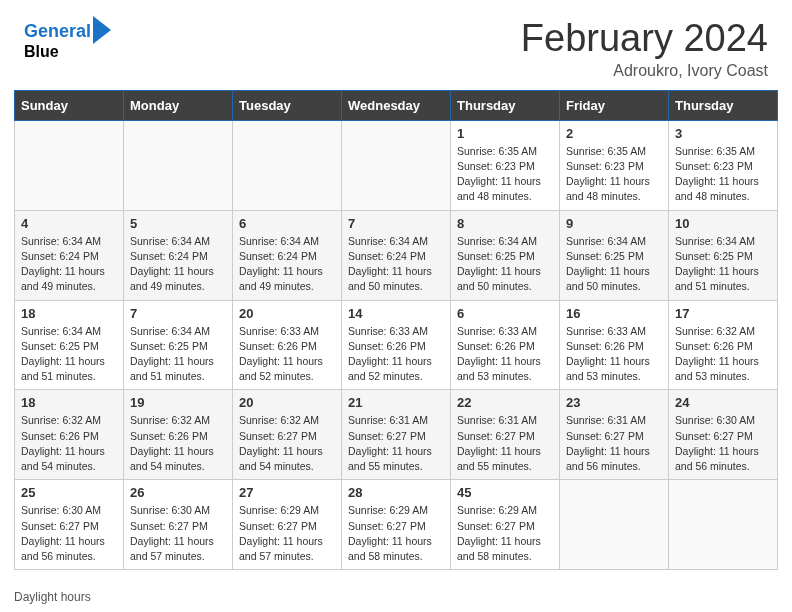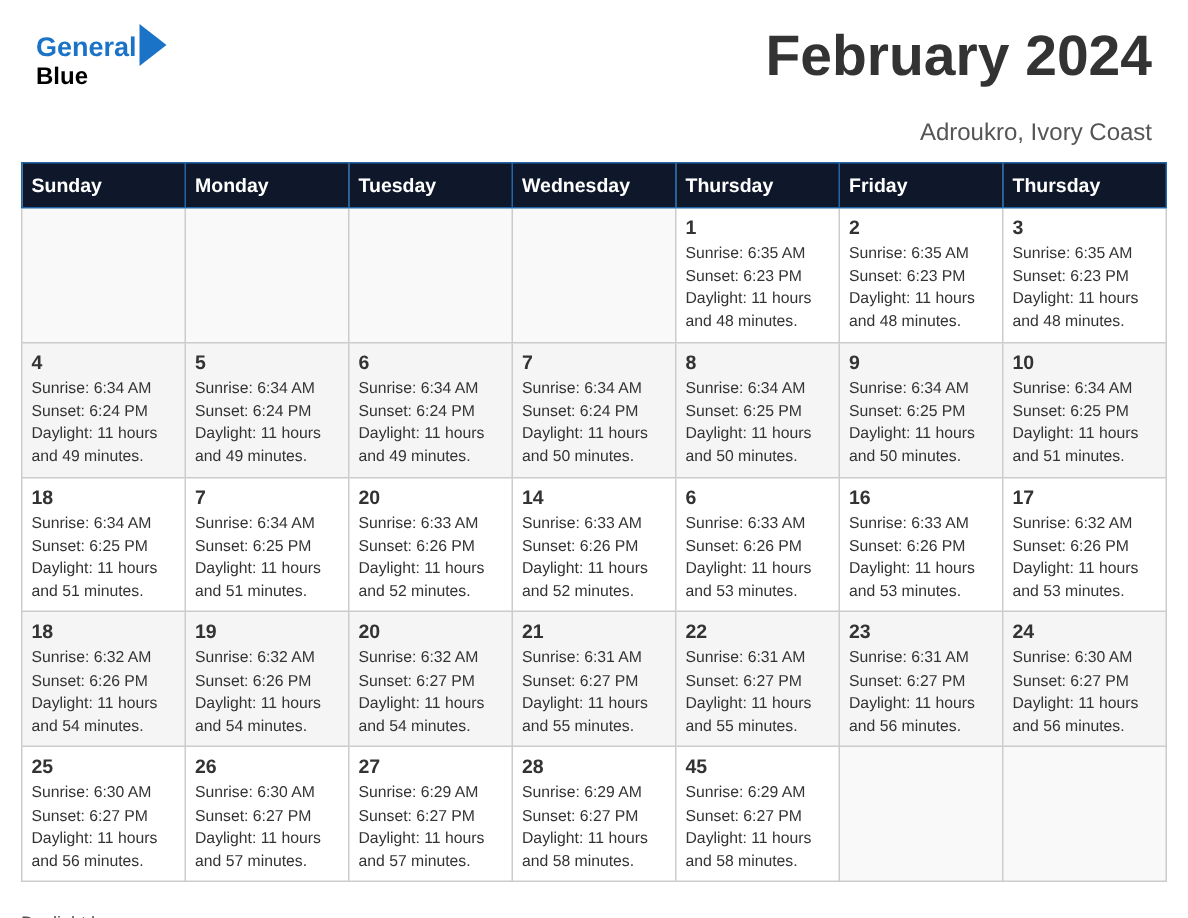--- a/index.html
+++ b/index.html
@@ -35,40 +35,40 @@
       border-bottom: 14px solid transparent;
       border-left: 18px solid #1a73c7;
       margin-left: 2px;
       margin-top: -2px;
     }
     .title-block {
       text-align: right;
     }
     .main-title {
       font-size: 38px;
-      font-weight: bold;
+      font-weight: normal;
       color: #333;
       line-height: 1.1;
       text-align: right;
     }
     .subtitle {
       font-size: 16px;
       color: #555;
-      margin-top: 20px;
+      margin-top: 2px;
     }
     .calendar-container {
       padding: 0 14px 14px 14px;
     }
     table {
       width: 100%;
       border-collapse: collapse;
       table-layout: fixed;
     }
     thead th {
-      background-color: #0f172a;
+      background-color: #404040;
       color: #fff;
       font-size: 13px;
       font-weight: bold;
       padding: 7px 6px;
       text-align: left;
       border: 1px solid #2266a8;
     }
     tbody td {
       border: 1px solid #ccc;
       vertical-align: top;

